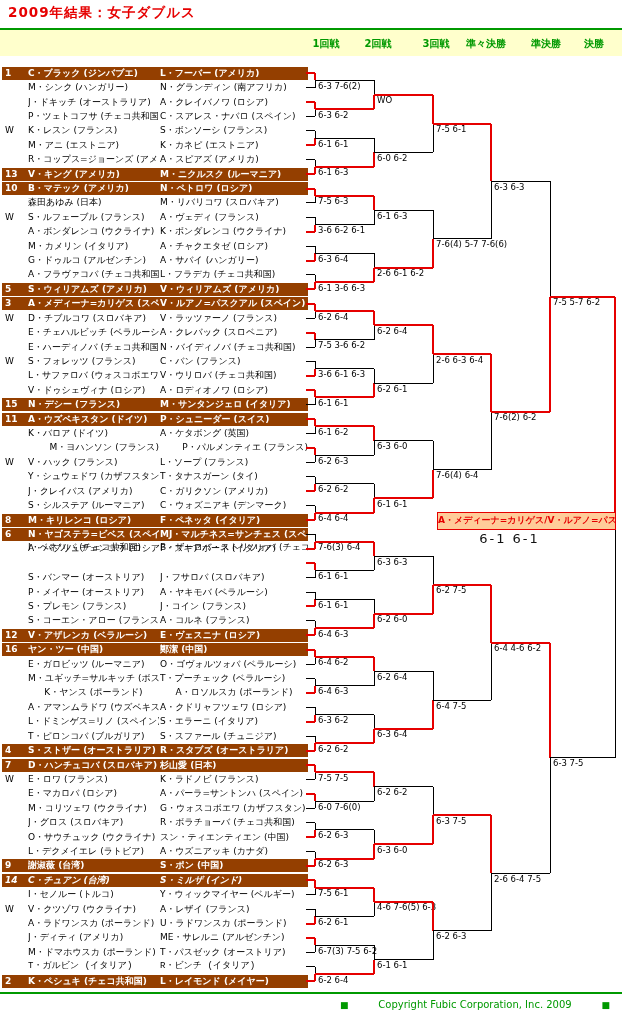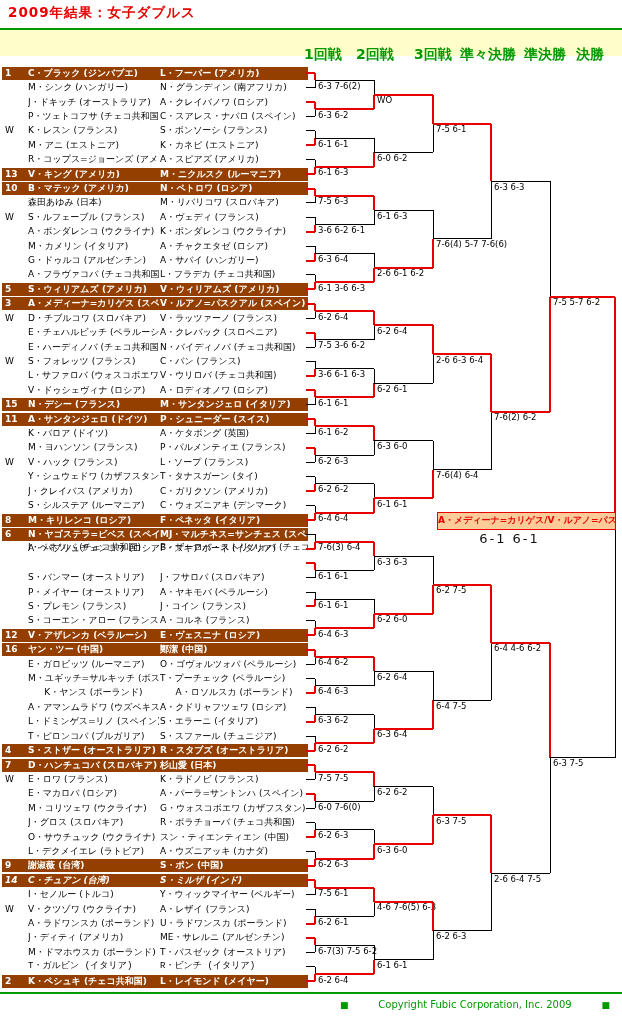--- a/index.html
+++ b/index.html
@@ -1,21 +1,21 @@
 <!DOCTYPE html>
 <html><head>
 <meta charset="utf-8">
 <style>
   html,body{margin:0;padding:0;background:#fff;}
   .page{position:relative;width:622px;height:1019px;background:#fff;overflow:hidden;
         font-family:"DejaVu Sans","Liberation Sans",sans-serif;}
   .title{position:absolute;left:8px;top:4px;font-size:13.5px;font-weight:bold;color:#e60000;letter-spacing:1px;}
   .rule-top{position:absolute;left:0;top:28px;width:622px;height:2px;background:#009900;}
   .round-band{position:absolute;left:0;top:30px;width:622px;height:26px;background:#ffffcc;}
-  .round-label{position:absolute;top:16px;font-size:14px;font-weight:bold;color:#009900;white-space:nowrap;}
+  .round-label{position:absolute;top:7px;font-size:10px;font-weight:bold;color:#009900;text-align:center;white-space:nowrap;}
   .rows{position:absolute;left:0;top:0;}
   .team-row{position:absolute;left:2px;width:306px;height:13px;line-height:13px;font-size:9px;color:#000;white-space:nowrap;}
   .team-row.band{background:#943f00;color:#ffffff;font-weight:bold;}
   .seed{position:absolute;left:3px;width:22px;overflow:hidden;}
   .p1{position:absolute;left:26px;width:131px;overflow:hidden;}
   .p2{position:absolute;left:158px;width:148px;overflow:hidden;}
   svg.bracket{position:absolute;left:0;top:0;}
   .score-label{font-size:8.5px;fill:#000;}
   .champ-box{position:absolute;left:437px;top:512px;width:177px;height:16px;background:#ffcc99;
              border:1px solid #e60000;color:#e60000;font-size:9px;font-weight:bold;
@@ -158,29 +158,29 @@
         <span class="p1">V・ドゥシェヴィナ (ロシア)</span>
         <span class="p2">A・ロディオノワ (ロシア)</span>
       </div>
       <div class="team-row band" style="top: 398.199px;">
         <span class="seed">15</span>
         <span class="p1">N・デシー (フランス)</span>
         <span class="p2">M・サンタンジェロ (イタリア)</span>
       </div>
       <div class="team-row band" style="top: 412.612px;">
         <span class="seed">11</span>
-        <span class="p1">A・サンタンジェロ (ドイツ)</span>
+        <span class="p1">A・ウズベキスタン (ドイツ)</span>
         <span class="p2">P・シュニーダー (スイス)</span>
       </div>
       <div class="team-row" style="top: 427.025px;">
         <span class="seed"></span>
         <span class="p1">K・バロア (ドイツ)</span>
         <span class="p2">A・ケタボング (英国)</span>
       </div>
-      <div class="team-row" style="top: 441.438px;">
+      <div class="team-row" style="top: 441.438px; text-align: right;">
         <span class="seed"></span>
         <span class="p1">M・ヨハンソン (フランス)</span>
         <span class="p2">P・パルメンティエ (フランス)</span>
       </div>
       <div class="team-row" style="top: 455.851px;">
         <span class="seed">W</span>
         <span class="p1">V・ハック (フランス)</span>
         <span class="p2">L・ソープ (フランス)</span>
       </div>
       <div class="team-row" style="top: 470.264px;">

